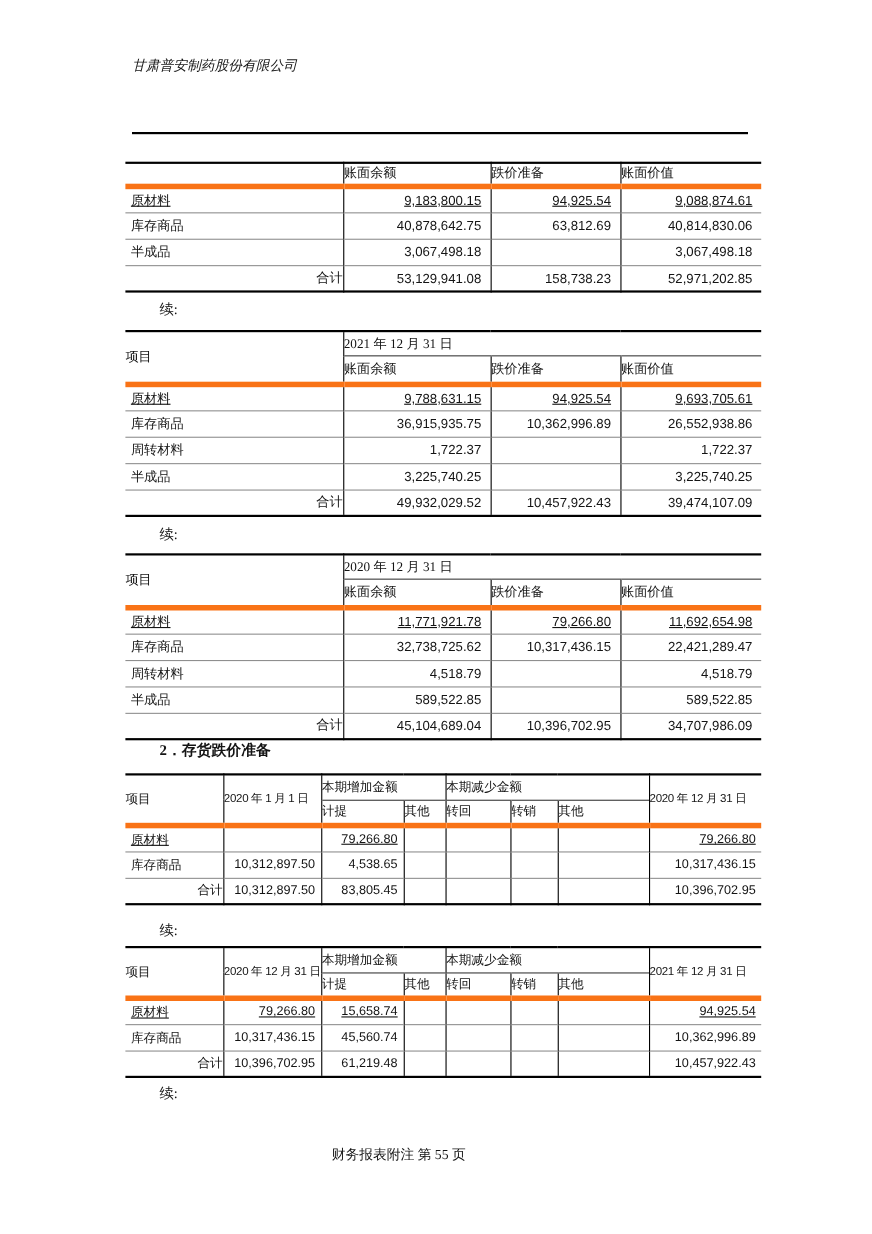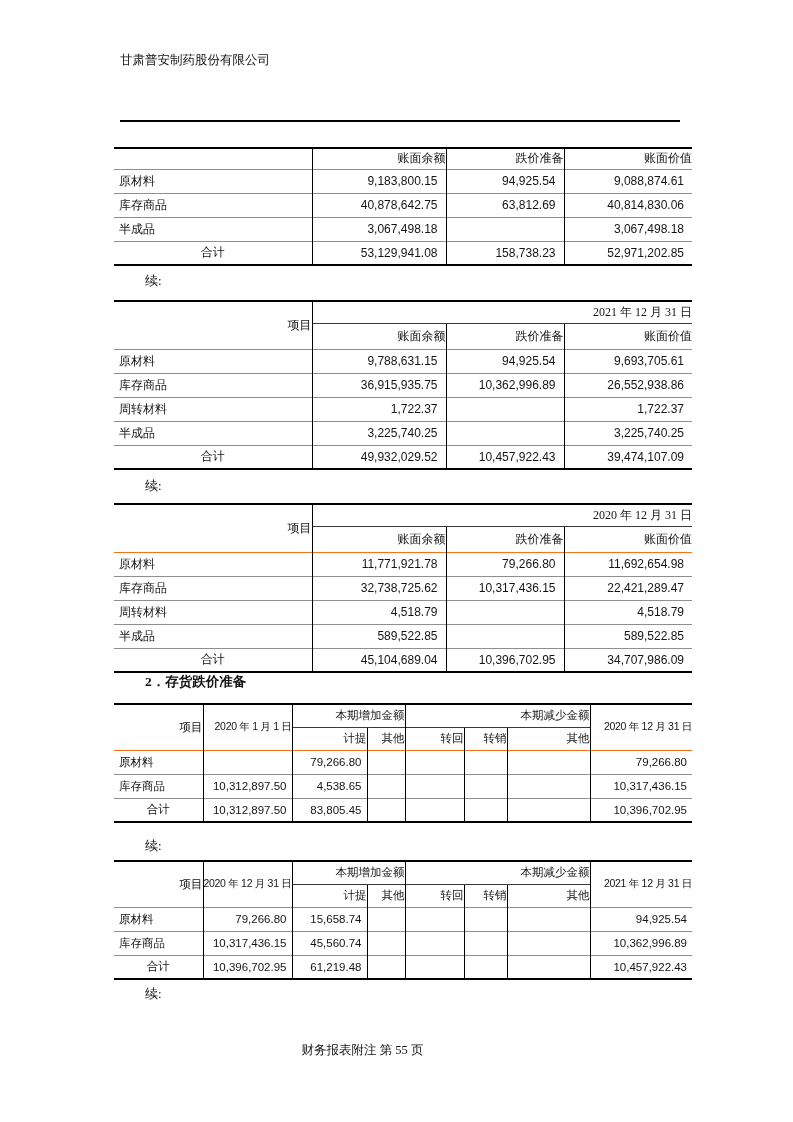--- a/index.html
+++ b/index.html
@@ -8,21 +8,21 @@
     background:#ffffff;
     position:relative;
     font-family:"Liberation Serif","DejaVu Serif",serif;
     color:#141414;
     overflow:hidden;
   }
   .abs { position:absolute; }
 
   
   .hdr-block { left:120px; top:51px; font-size:12.5px; line-height:18px; }
-  .hdr-block div { white-space:nowrap; }
+  .hdr-block div { white-space:nowrap;font-style:italic; }
   .hdr-rule { left:120px; top:120px; width:560px; height:0; border-top:2px solid #000; }
 
   
   .cont { left:145px; font-size:13px; }
   .sec-heading { left:145px; font-size:13.5px; font-weight:bold; }
 
   
   .footer { left:0; top:1042px; width:725px; text-align:center; font-size:12.5px; }
 
   
@@ -31,29 +31,29 @@
     border-collapse:collapse; table-layout:fixed;
     border-top:2px solid #000; border-bottom:2px solid #000;
   }
   .fin th, .fin td {
     padding:0; margin:0; font-weight:normal;
     white-space:nowrap; overflow:hidden;
     border-left:1px solid #000;
     vertical-align:middle;
   }
   .fin .nb { border-left:none; }
-  .fin th { font-size:12px; text-align:right; }
+  .fin th { font-size:12px; text-align:left; }
   .fin td.item { font-size:12px; text-align:left; padding-left:5px; }
-  .fin td.total { font-size:12px; text-align:center; }
+  .fin td.total { font-size:12px; text-align:right; }
   .fin td.num {
     font-family:"Liberation Sans","DejaVu Sans",sans-serif;
     font-size:12px; text-align:right; padding-right:8px;
   }
   .fin thead tr.sub th { border-top:1px solid #3a3a3a; }
-  .fin tbody tr:first-child td { border-top:1px solid #f97316; }
+  .fin tbody tr:first-child td { border-top:5px solid #f97316;text-decoration:underline; }
   .fin tbody tr + tr td { border-top:1px solid #8f8f8f; }
 
   
   .t1 { top:147px; } .t2 { top:300px; } .t3 { top:503px; }
   .t1 thead tr { height:21px; }
   .t2 thead tr.grp, .t3 thead tr.grp { height:22px; }
   .t2 thead tr.sub, .t3 thead tr.sub { height:26px; }
   .t1 tbody tr, .t2 tbody tr, .t3 tbody tr { height:24px; }
 
   

